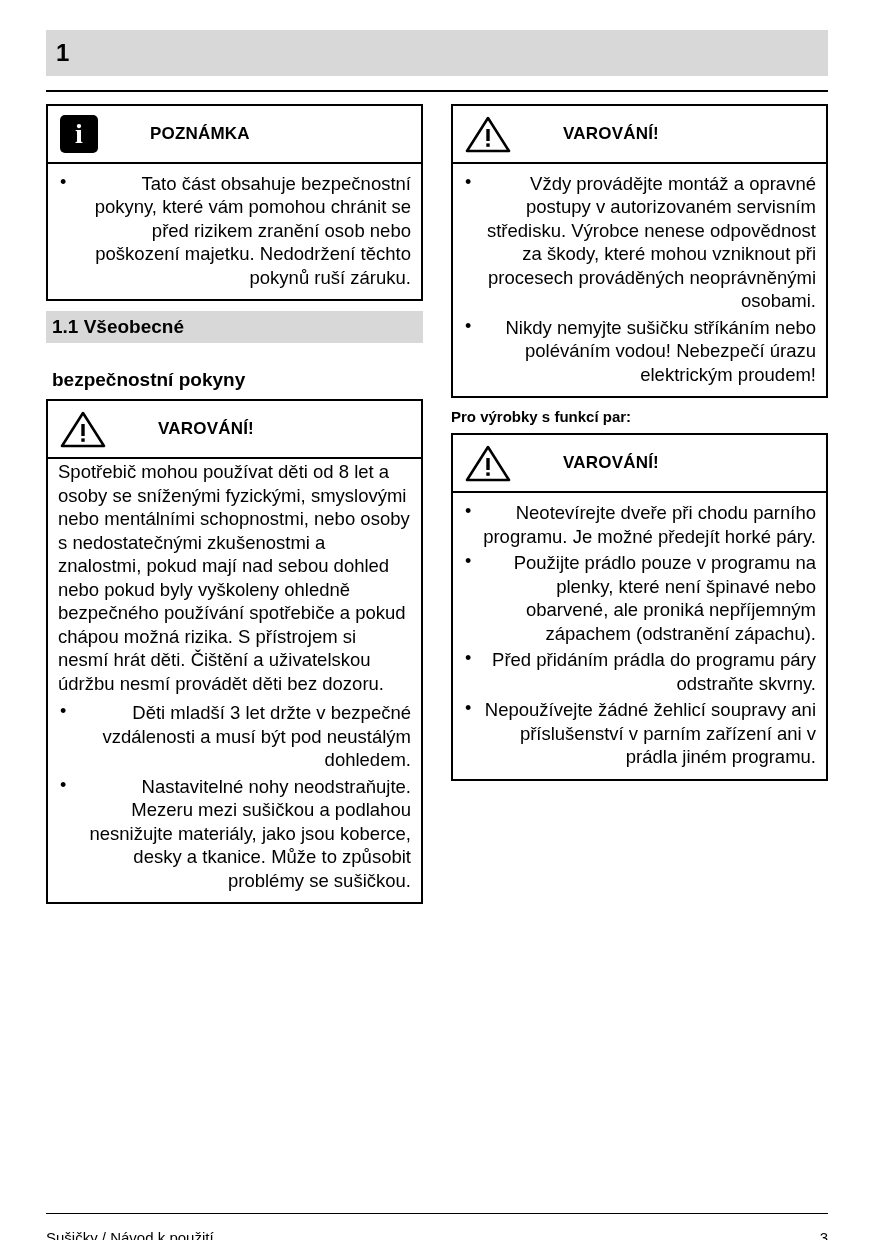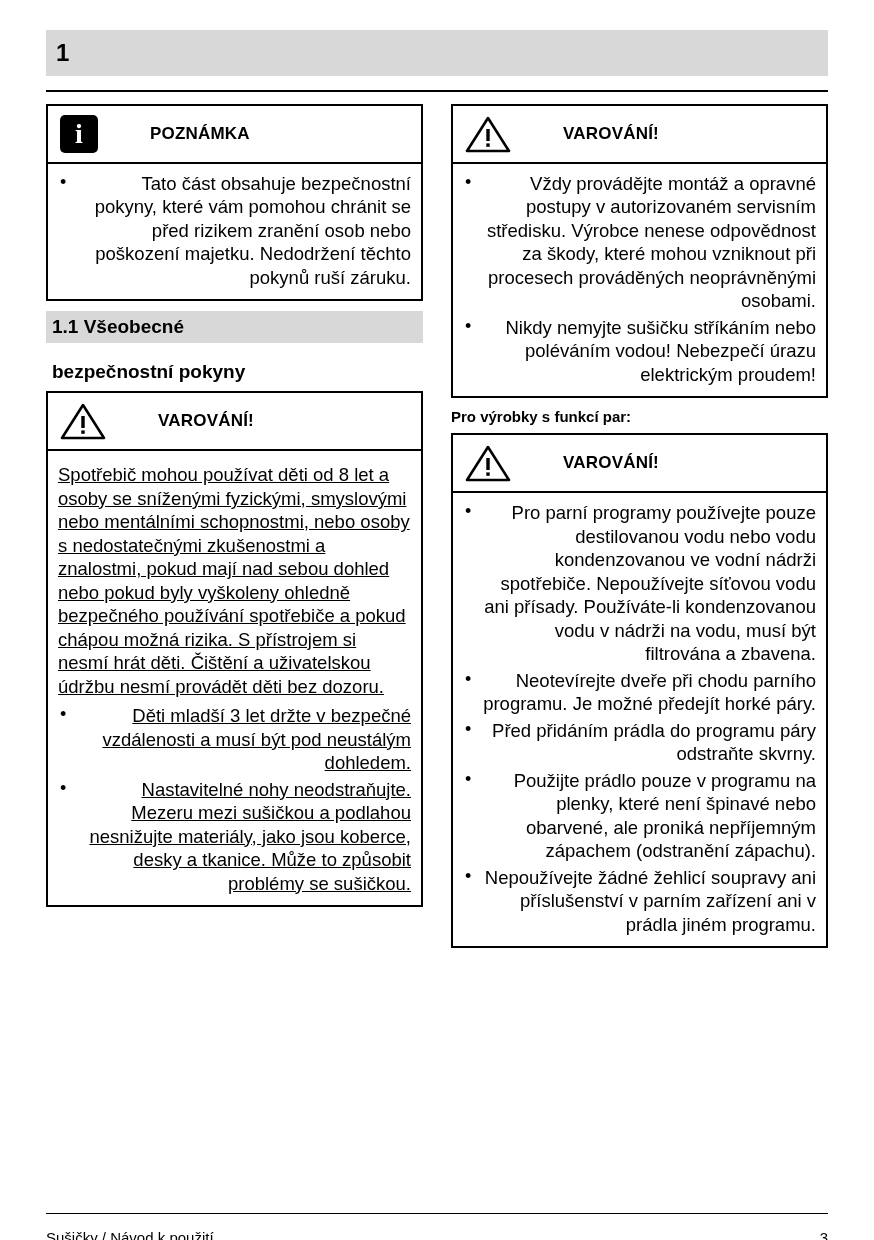--- a/index.html
+++ b/index.html
@@ -78,22 +78,21 @@
     font-weight: bold;
     letter-spacing: 0.2px;
     margin-left: 38px;
   }
   .box-body {
     padding: 8px 10px 10px 10px;
     font-size: 18.5px;
     line-height: 1.26;
   }
   .box-body.tight {
-    padding-top: 12px;
-    text-decoration: underline;
+    padding-top: 1px;
   }
 
   
   .icon-info {
     width: 38px;
     height: 38px;
     background: #000;
     border-radius: 5px;
     color: #fff;
     display: flex;
@@ -140,21 +139,21 @@
     font-size: 18.5px;
     line-height: 1.27;
   }
 
   
   .sec-head {
     background: #d8d8d8;
     font-size: 19px;
     font-weight: bold;
     padding: 5px 8px 5px 6px;
-    margin: 6px 0 0 0;
+    margin: 6px 0 8px 0;
     box-sizing: border-box;
   }
   .sec-head-cont {
     font-size: 19px;
     font-weight: bold;
     padding: 18px 6px 8px 6px;
   }
 
   .subhead {
     font-size: 15px;
@@ -261,24 +260,23 @@
             <svg viewBox="0 0 46 38" width="46" height="38" aria-hidden="true">
               <polygon points="23,3 44,36 2,36" fill="#ffffff" stroke="#000000" stroke-width="2.6" stroke-linejoin="round"></polygon>
               <rect x="21.3" y="14" width="3.4" height="12" fill="#000000"></rect>
               <rect x="21.3" y="28.4" width="3.4" height="3.4" fill="#000000"></rect>
             </svg>
           </span>
           <span class="box-head-label">VAROVÁNÍ!</span>
         </div>
         <div class="box-body">
           <ul class="bullets">
-            <li>Pro parní programy používejte pouze destilovanou vodu nebo vodu kondenzovanou ve vodní nádrži spotřebiče. Nepoužívejte síťovou vodu ani přísady. Používáte-li kondenzovanou vodu v nádrži na vodu, musí být filtrována a zbavena.</li>
             <li>Neotevírejte dveře při chodu parního programu. Je možné předejít horké páry.</li>
+            <li>Použijte prádlo pouze v programu na plenky, které není špinavé nebo obarvené, ale proniká nepříjemným zápachem (odstranění zápachu).</li>
             <li>Před přidáním prádla do programu páry odstraňte skvrny.</li>
-            <li>Použijte prádlo pouze v programu na plenky, které není špinavé nebo obarvené, ale proniká nepříjemným zápachem (odstranění zápachu).</li>
             <li>Nepoužívejte žádné žehlicí soupravy ani příslušenství v parním zařízení ani v prádla jiném programu.</li>
           </ul>
         </div>
       </div>
 
     </div>
   </div>
 
   <div class="footer-rule"></div>
   <div class="footer">

